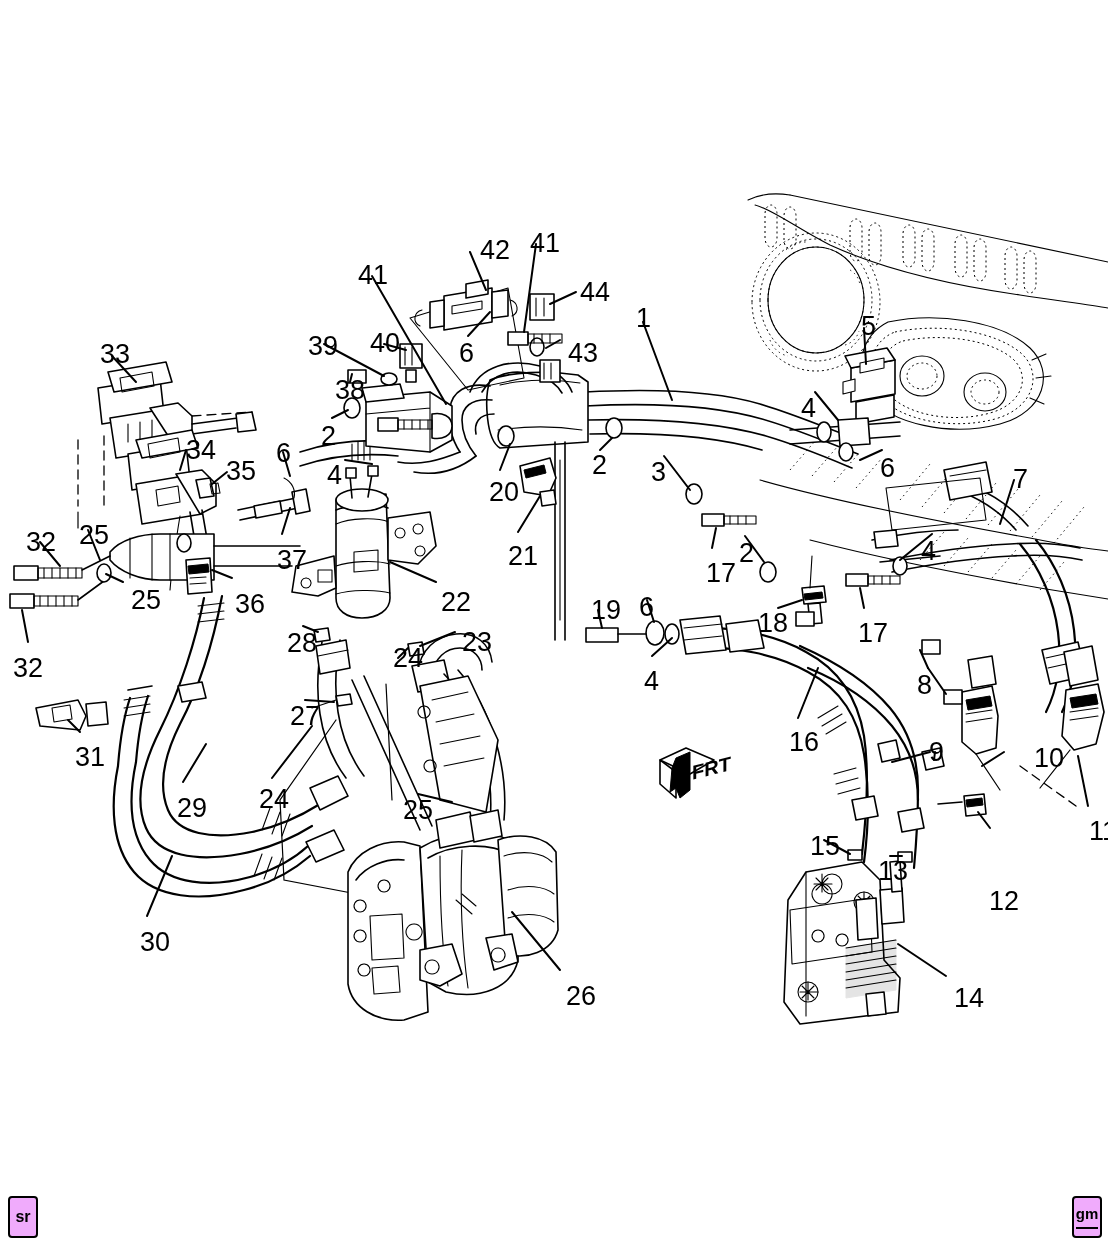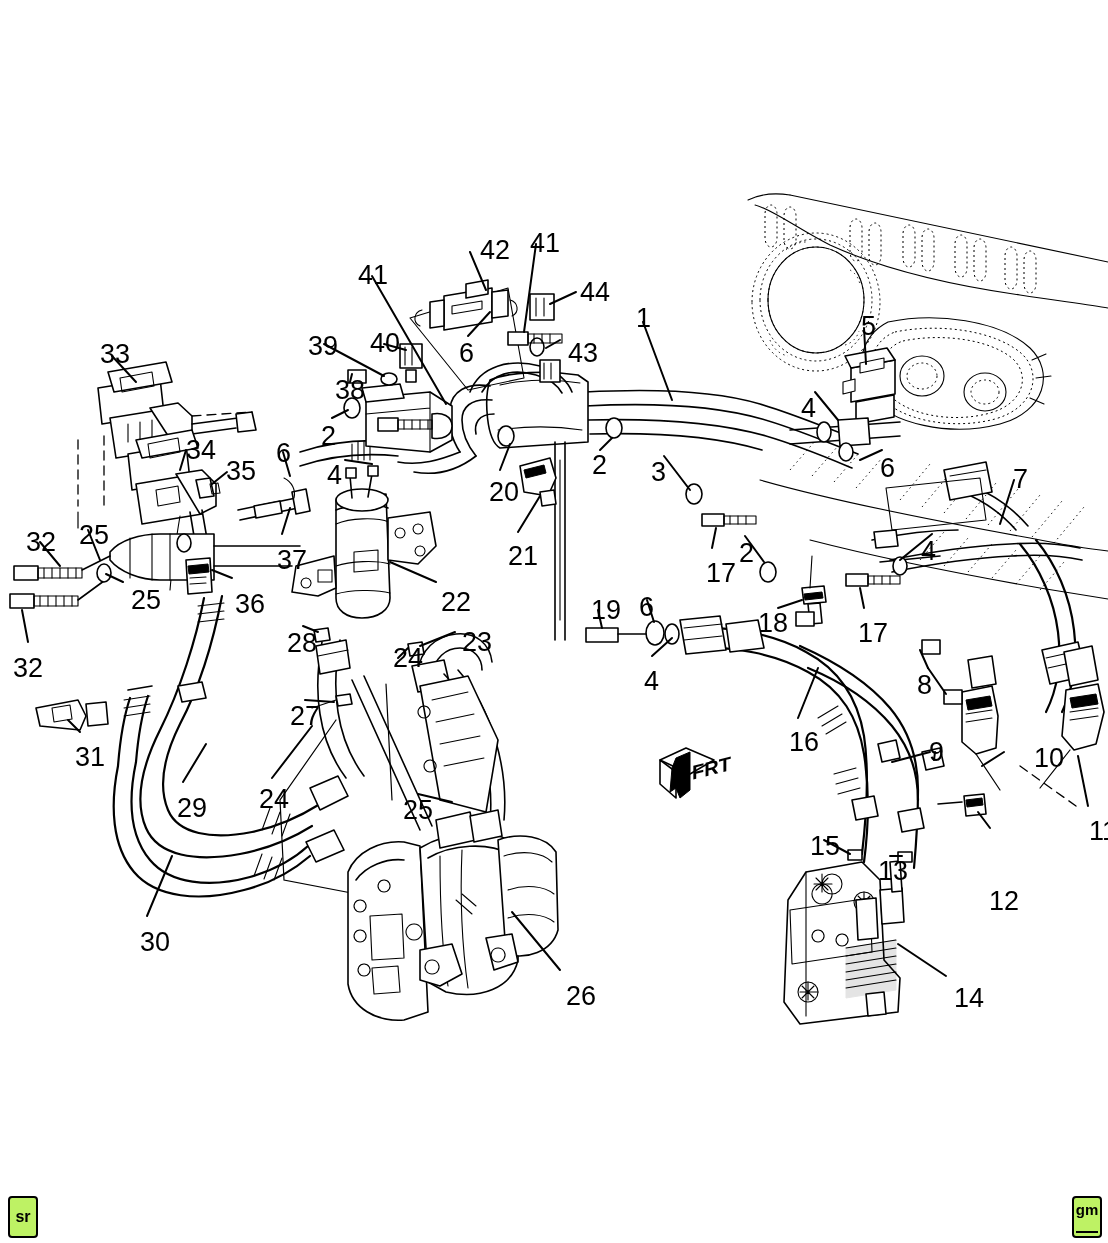--- a/index.html
+++ b/index.html
@@ -16,30 +16,30 @@
     position:absolute;top:4px;right:14px;
     font-size:25px;font-weight:bold;letter-spacing:.5px;
     color:#000;white-space:pre;
     font-family:"Liberation Sans",sans-serif;
   }
   
   .corner-box{
     position:absolute;
     border:2.5px solid #000;
     border-radius:4px;
-    background:#bef264;
+    background:#f0abfc;
     display:flex;align-items:center;justify-content:center;
     font-weight:bold;
   }
   #sr-box{left:8px;top:1196px;width:26px;height:38px;font-size:16px;}
   #gm-box{left:1072px;top:1196px;width:26px;height:38px;font-size:15px;}
   #gm-box .gm-inner{
     font-family:"Liberation Sans",sans-serif;
     font-weight:bold;font-size:15px;line-height:1;
-    border-bottom:2px solid #000;padding-bottom:14px;
+    border-bottom:2px solid #000;padding-bottom:6px;
   }
   
   .num{
     position:absolute;
     font-family:"Liberation Sans",sans-serif;
     font-size:27px;
     font-weight:normal;
     color:#000;
     line-height:1;
     white-space:nowrap;

